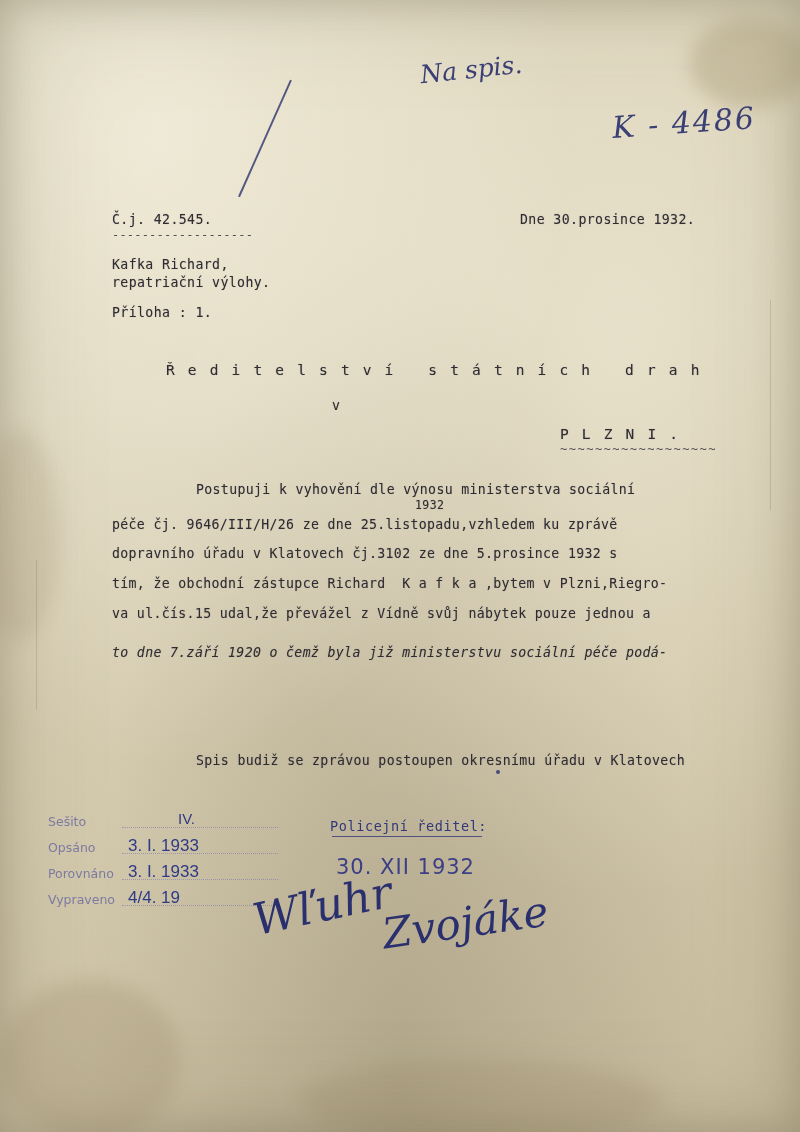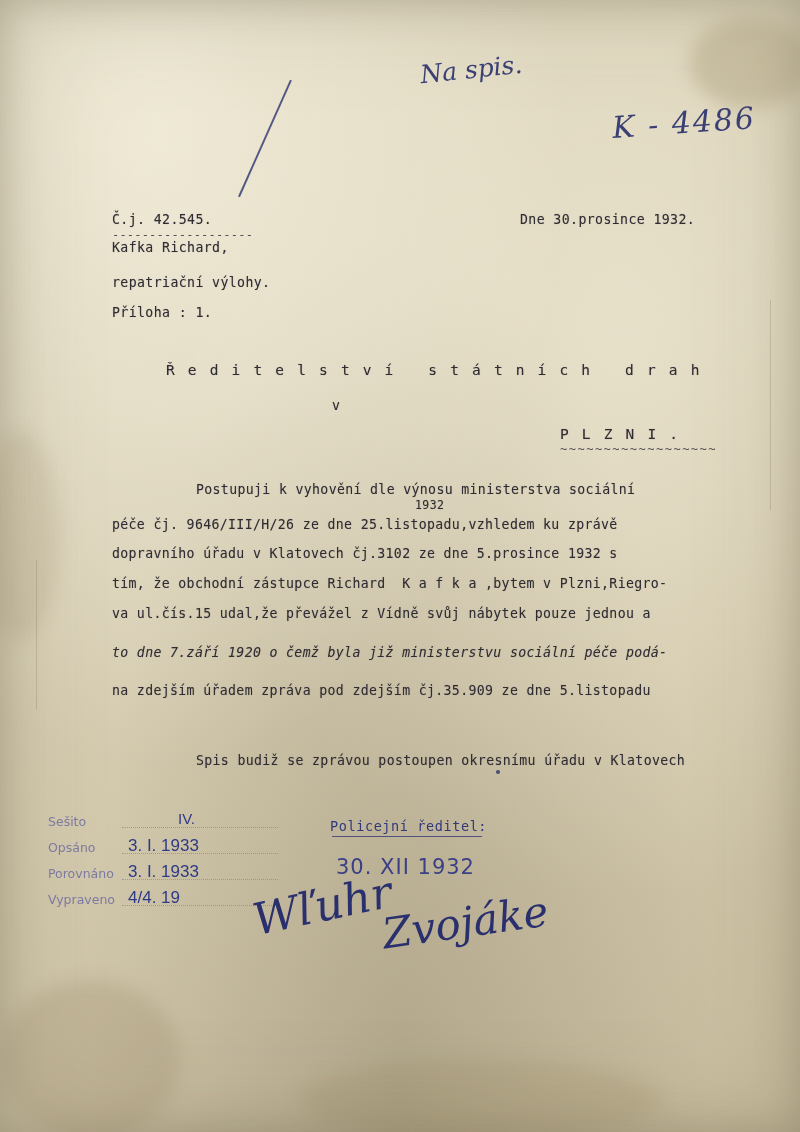--- a/index.html
+++ b/index.html
@@ -218,37 +218,36 @@
   <div class="fiber" style="left:770px; top:300px; width:1px; height:210px;"></div>
 
   <div class="hand hand-note">Na spis.</div>
   <div class="hand hand-ref">K - 4486</div>
   <div class="diag-stroke"></div>
 
   <div class="typed" style="left:112px; top:212px;">Č.j. 42.545.</div>
   <div class="dashline" style="left:112px; top:228px;">-------------------</div>
   <div class="typed" style="left:520px; top:212px;">Dne 30.prosince 1932.</div>
 
-  <div class="typed" style="left:112px; top:240px;">Kafka Richard,</div>
+  <div class="typed" style="left:112px; top:257px;">Kafka Richard,</div>
   <div class="typed" style="left:112px; top:275px;">repatriační výlohy.</div>
   <div class="typed" style="left:112px; top:305px;">Příloha : 1.</div>
 
   <div class="typed heading-spaced" style="left:166px; top:362px; font-size:14.5px;">Ř e d i t e l s t v í   s t á t n í c h   d r a h</div>
   <div class="typed" style="left:332px; top:398px;">v</div>
   <div class="typed heading-spaced" style="left:560px; top:426px; font-size:14.5px;">P L Z N I .</div>
   <div class="dashline" style="left:560px; top:442px; letter-spacing:1.5px;">~~~~~~~~~~~~~~~~~~</div>
 
   <div class="body-line" style="left:196px; top:482px;">Postupuji k vyhovění dle výnosu ministerstva sociální</div>
   <div class="typed" style="left:415px; top:498px; font-size:11.5px;">1932</div>
   <div class="body-line" style="top:517px;">péče čj. 9646/III/H/26 ze dne 25.listopadu,vzhledem ku zprávě</div>
   <div class="body-line" style="top:546px;">dopravního úřadu v Klatovech čj.3102 ze dne 5.prosince 1932 s</div>
   <div class="body-line" style="top:576px;">tím, že obchodní zástupce Richard  K a f k a ,bytem v Plzni,Riegro-</div>
   <div class="body-line" style="top:606px;">va ul.čís.15 udal,že převážel z Vídně svůj nábytek pouze jednou a</div>
   <div class="body-line" style="top:645px;font-style:italic;">to dne 7.září 1920 o čemž byla již ministerstvu sociální péče podá-</div>
-  <div class="body-line" style="top:683px;">na zdejším úřadem zpráva pod zdejším čj.35.909 ze dne 5.listopadu</div>
 
   <div class="body-line" style="left:196px; top:753px;">Spis budiž se zprávou postoupen okresnímu úřadu v Klatovech</div>
   <div class="ink-dot" style="left:496px; top:770px; width:4px; height:4px;"></div>
 
   <div class="stamp-block">
     <div class="stamp-row">
       <span class="stamp-label">Sešito</span>
       <span class="stamp-rule"></span>
       <span class="stamp-value small" style="left:130px;">IV.</span>
     </div>

